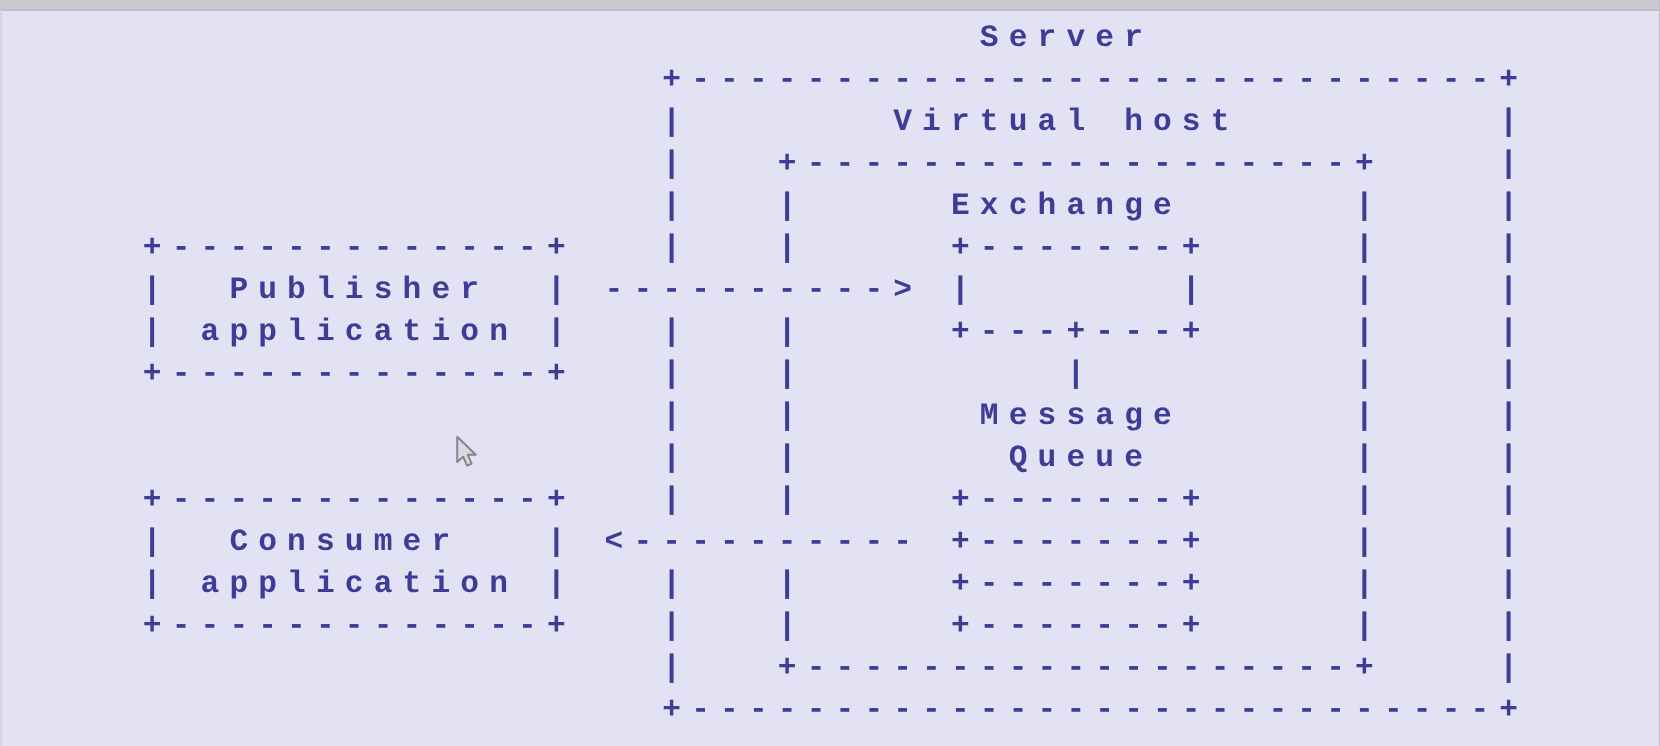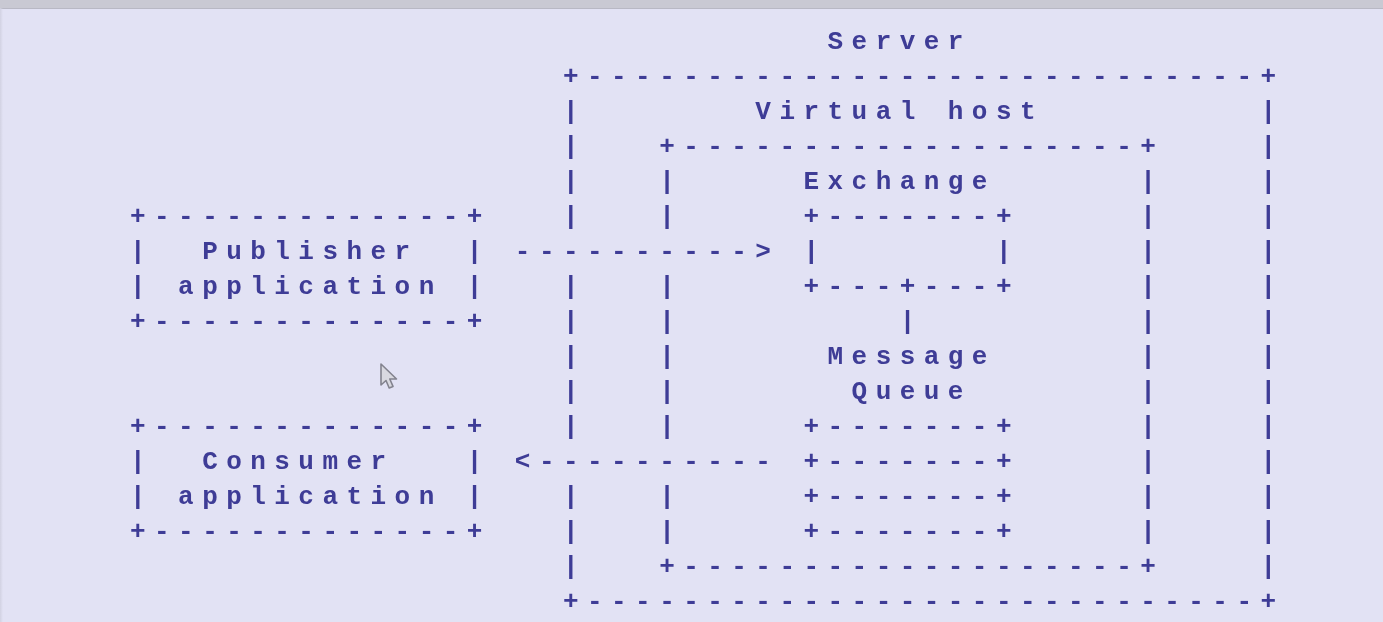--- a/index.html
+++ b/index.html
@@ -27,21 +27,21 @@
     position: absolute;
     left: 0; top: 8px;
     width: 3px;
     height: 614px;
     background: linear-gradient(to right, #d2d2e2, rgba(210,210,226,0));
   }
   pre.ascii {
     position: absolute;
     left: 118px;
     top: 13px;
-    margin: 12px;
+    margin: 1px;
     font-family: "Liberation Mono", "DejaVu Sans Mono", monospace;
     font-size: 26px;
     font-weight: bold;
     line-height: 35px;
     letter-spacing: 8.45px;
     color: var(--ink, #3e3c96);
     white-space: pre;
     -webkit-font-smoothing: antialiased;
   }
   .hotspot {

